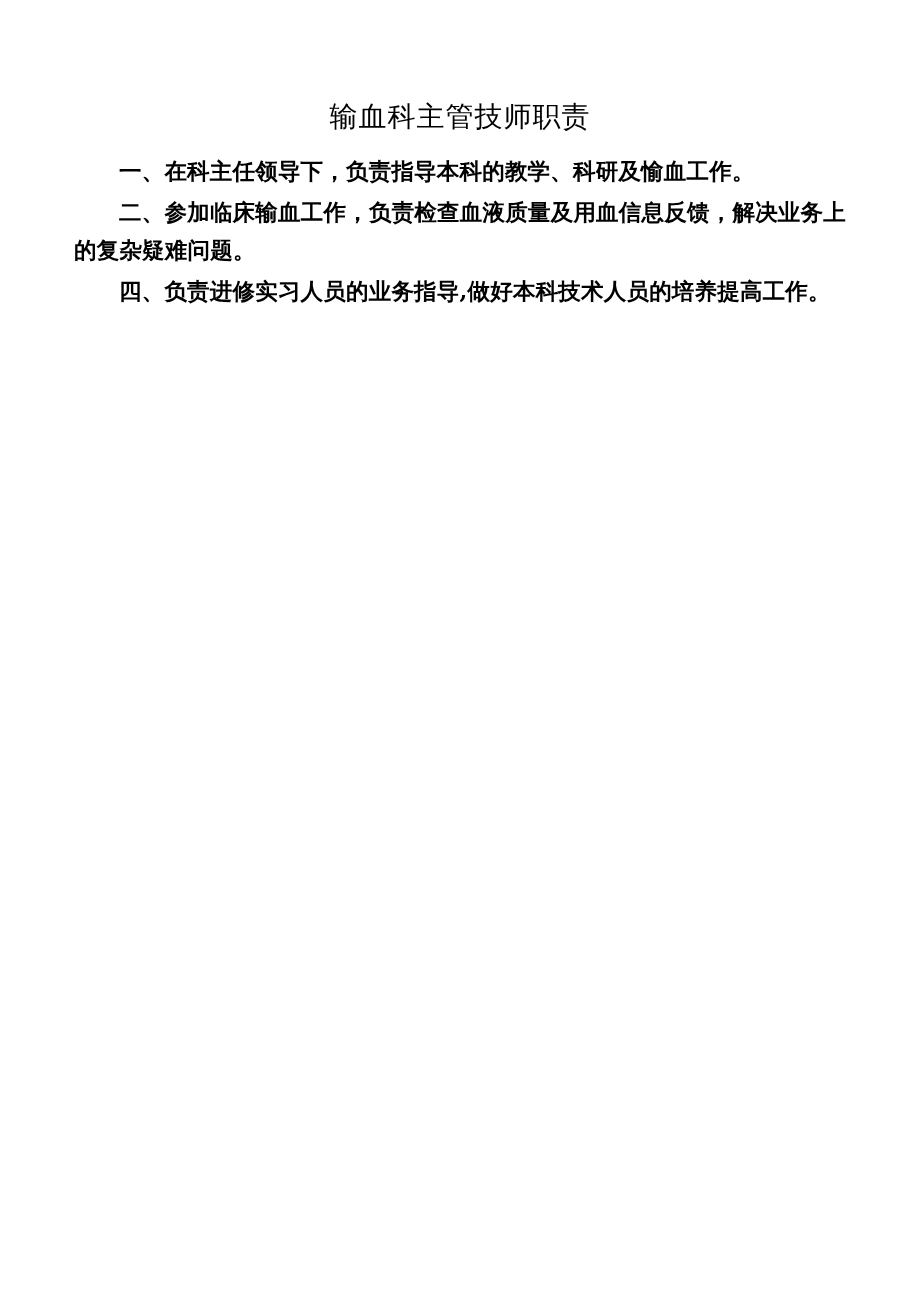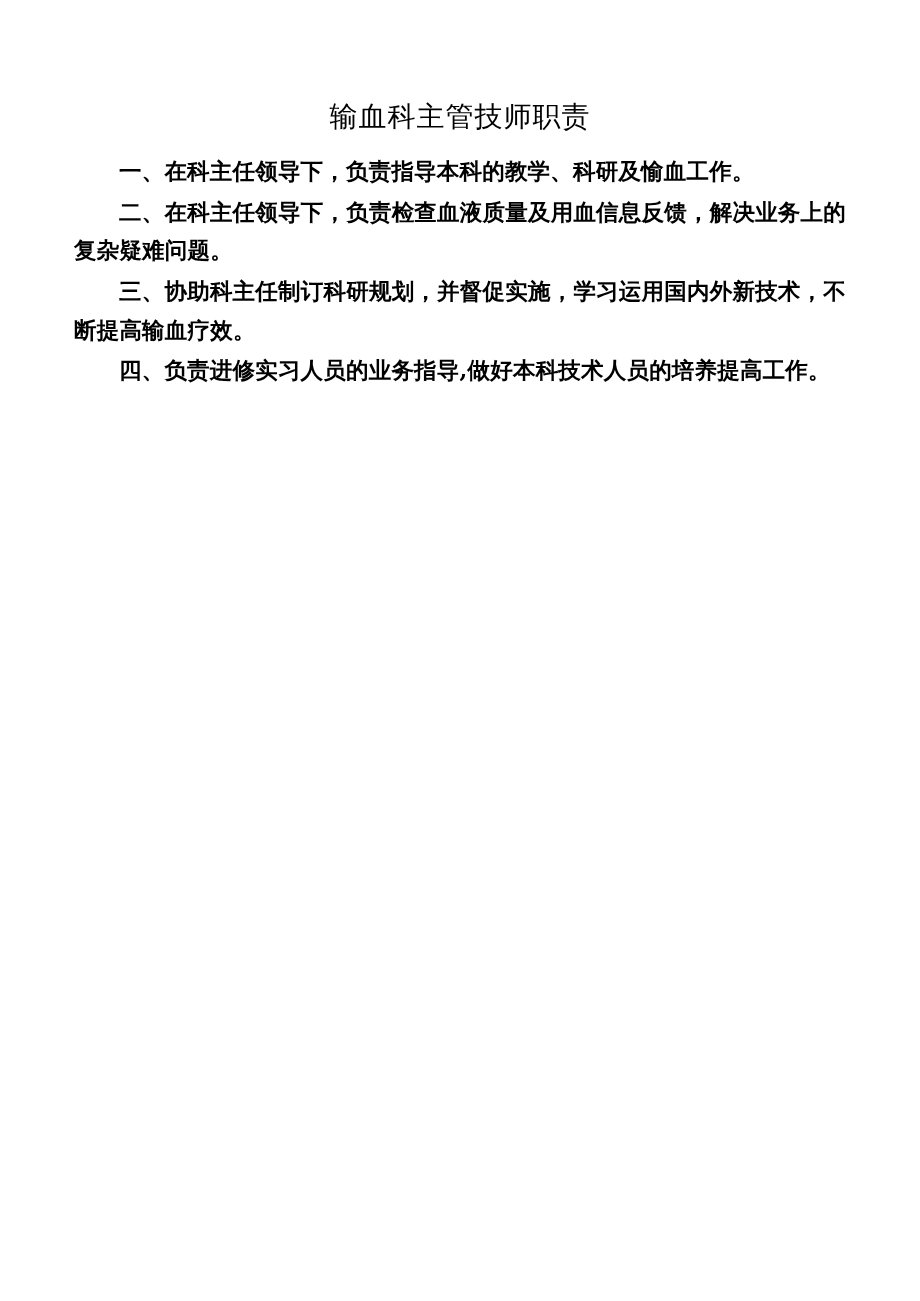--- a/index.html
+++ b/index.html
@@ -47,18 +47,17 @@
 </style>
 </head>
 <body>
 
 <div class="page">
 
   <h1 class="doc-title">输血科主管技师职责</h1>
 
   <div class="body-text">
     <p class="para">一、在科主任领导下，负责指导本科的教学、科研及愉血工作。</p>
-    <p class="para">二、在科主任领导下，负责检查血液质量及用血信息反馈，解决业务上的复杂疑难问题。</p>
-    <p class="para">三、协助科主任制订科研规划，并督促实施，学习运用国内外新技术，不断提高输血疗效。</p>
+    <p class="para">二、参加临床输血工作，负责检查血液质量及用血信息反馈，解决业务上的复杂疑难问题。</p>
     <p class="para">四、负责进修实习人员的业务指导,做好本科技术人员的培养提高工作。</p>
   </div>
 
 </div>
 
 </body></html>

